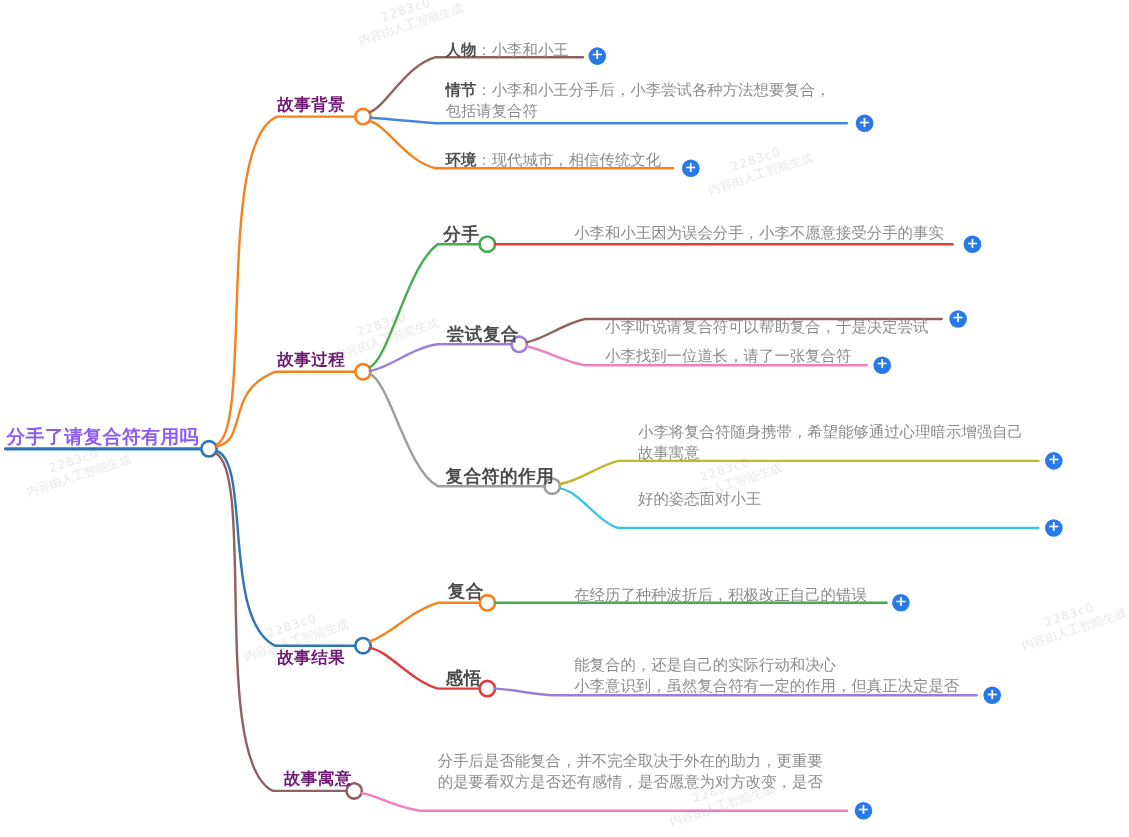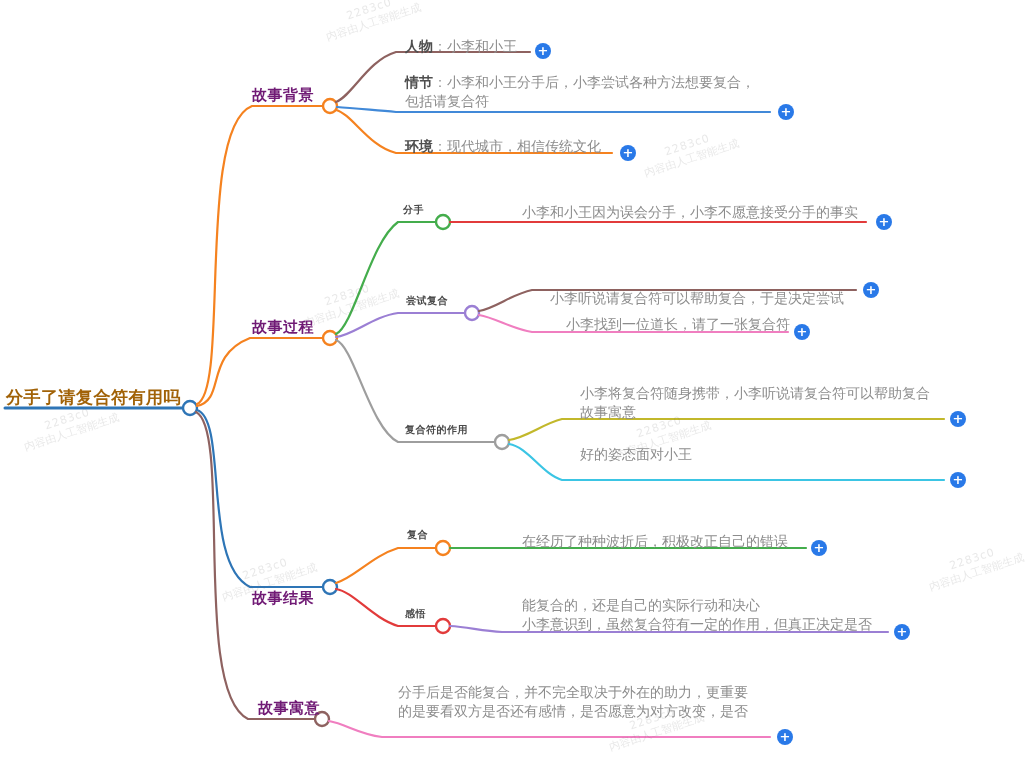--- a/index.html
+++ b/index.html
@@ -1,21 +1,21 @@
 <!DOCTYPE html>
 <html><head>
 <meta charset="utf-8">
 <style>
   html,body{margin:0;padding:0;background:#ffffff;}
   body{font-family:"DejaVu Sans","Liberation Sans",sans-serif;}
   #canvas{position:relative;width:1026px;height:761px;background:#fff;overflow:hidden;}
   #edges{position:absolute;left:0;top:0;}
   .topic-label{position:absolute;font-size:15px;font-weight:bold;color:#701a75;white-space:nowrap;letter-spacing:.5px;}
-  .root-label{position:absolute;font-size:17px;font-weight:bold;color:#a16207;white-space:nowrap;letter-spacing:.5px;}
-  .sub-label{position:absolute;font-size:10px;font-weight:bold;color:#4A4A4A;white-space:nowrap;letter-spacing:.5px;}
+  .root-label{position:absolute;font-size:17px;font-weight:bold;color:#8b5cf6;white-space:nowrap;letter-spacing:.5px;}
+  .sub-label{position:absolute;font-size:16px;font-weight:bold;color:#4A4A4A;white-space:nowrap;letter-spacing:.5px;}
   .leaf-text{position:absolute;font-size:14px;color:#8C8C8C;line-height:19px;white-space:nowrap;}
   .pfx{font-weight:bold;color:#4F4F4F;text-align:right;}
   .sep{color:#9B9B9B;}
   .plus{position:absolute;width:16px;height:16px;border-radius:50%;background:#2979E8;color:#fff;
         font-size:13px;font-weight:bold;line-height:15px;text-align:center;cursor:pointer;
         transform:translate(-50%,-50%);user-select:none;}
   .wm{position:absolute;transform:rotate(-18deg);color:rgba(110,110,110,0.16);font-size:11px;
       line-height:14px;white-space:nowrap;pointer-events:none;}
   .wm-code{margin-left:26px;letter-spacing:1px;}
 </style>
@@ -113,27 +113,27 @@
       <div class="plus" style="left: 884px; top: 222px;">+</div>
       <div class="leaf-text" style="left: 522px; top: 203px;">
         <div class="leaf-line"><span>小李和小王因为误会分手，小李不愿意接受分手的事实</span></div>
       </div>
       <div class="sub-label" style="left: 406px; top: 294px;">尝试复合</div>
       <div class="plus" style="left: 871px; top: 290px;">+</div>
       <div class="leaf-text" style="left: 550px; top: 289px; text-align: right;">
         <div class="leaf-line"><span>小李听说请复合符可以帮助复合，于是决定尝试</span></div>
       </div>
       <div class="plus" style="left: 802px; top: 332px;">+</div>
-      <div class="leaf-text" style="left: 550px; top: 315px; margin-left: 16px;">
+      <div class="leaf-text" style="left: 550px; top: 315px;">
         <div class="leaf-line"><span>小李找到一位道长，请了一张复合符</span></div>
       </div>
       <div class="sub-label" style="left: 405px; top: 423px;">复合符的作用</div>
       <div class="plus" style="left: 958px; top: 419px;">+</div>
       <div class="leaf-text" style="left: 580px; top: 384px;">
-        <div class="leaf-line"><span>小李将复合符随身携带，小李听说请复合符可以帮助复合</span></div>
+        <div class="leaf-line"><span>小李将复合符随身携带，希望能够通过心理暗示增强自己</span></div>
         <div class="leaf-line"><span>故事寓意</span></div>
       </div>
       <div class="plus" style="left: 958px; top: 480px;">+</div>
       <div class="leaf-text" style="left: 580px; top: 445px;">
         <div class="leaf-line"><span>好的姿态面对小王</span></div>
       </div>
       <div class="sub-label" style="left: 407px; top: 528px;">复合</div>
       <div class="plus" style="left: 819px; top: 548px;">+</div>
       <div class="leaf-text" style="left: 522px; top: 532px;">
         <div class="leaf-line"><span>在经历了种种波折后，积极改正自己的错误</span></div>

